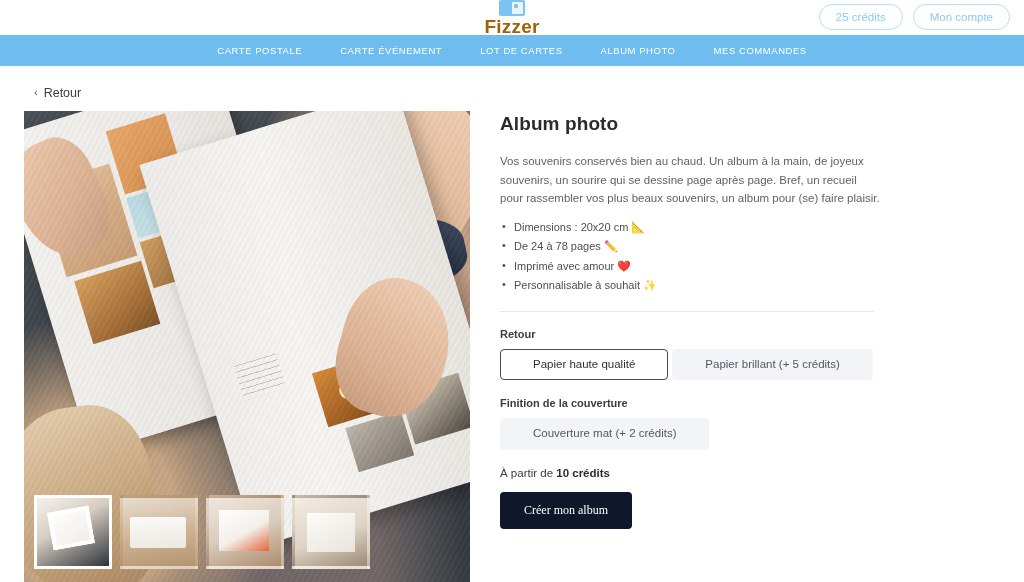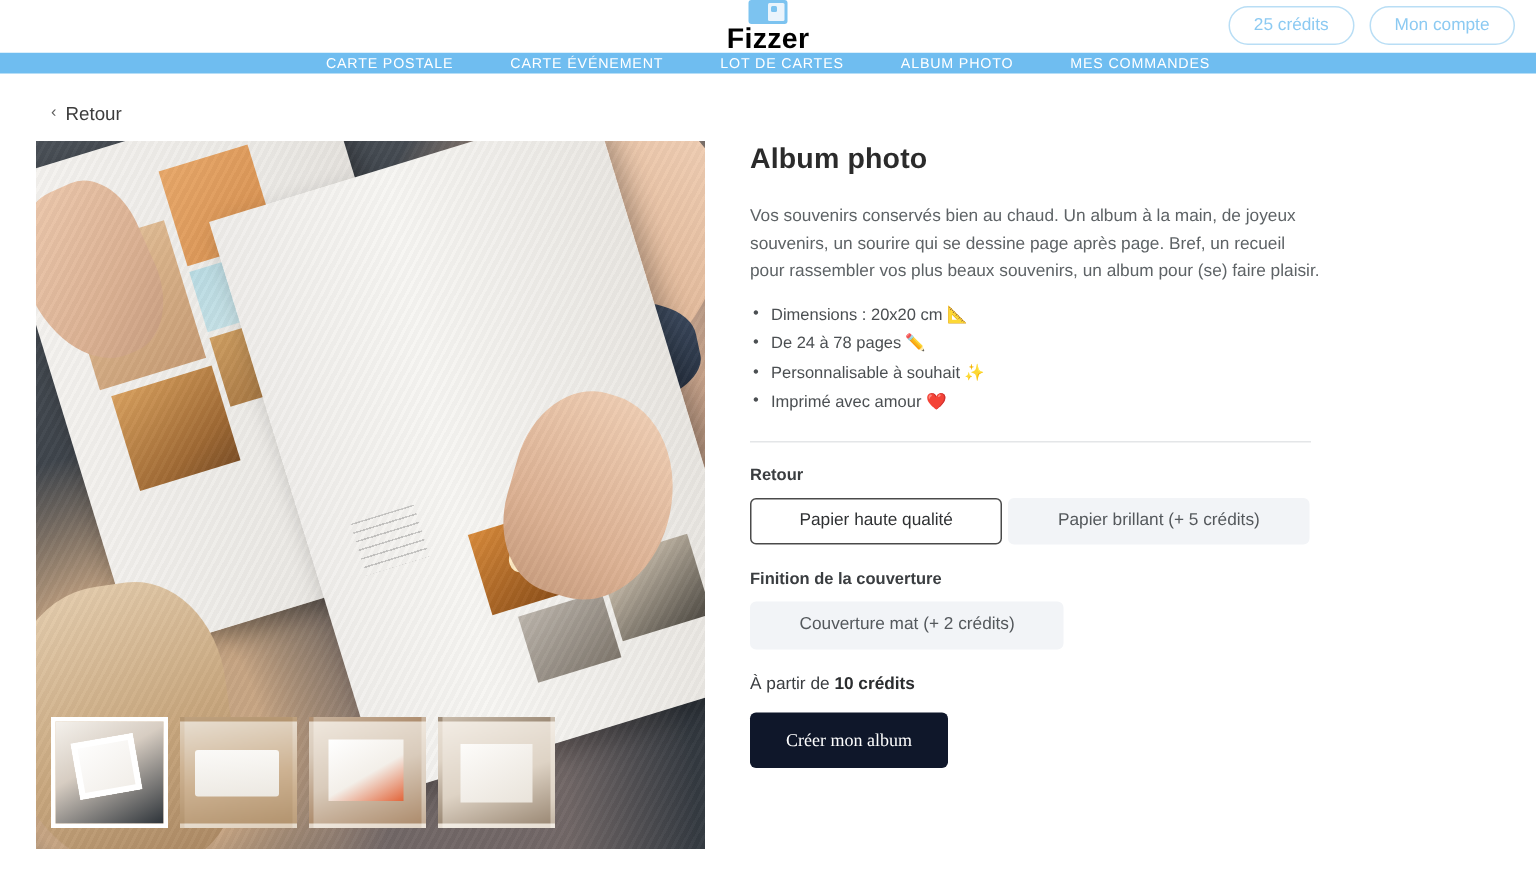--- a/index.html
+++ b/index.html
@@ -47,21 +47,21 @@
     content: "";
     position: absolute;
     left: 15px; top: 4px;
     width: 4px; height: 4px;
     background: #7cc3f0;
     border-radius: 1px;
   }
   .brand-name {
     font-size: 19px;
     font-weight: 700;
-    color: #000000;
+    color: #a16207;
     letter-spacing: .2px;
   }
   .header-actions {
     position: absolute;
     right: 14px; top: 4px;
     display: flex;
     gap: 10px;
   }
   .hdr-btn {
     min-width: 80px;
@@ -71,21 +71,21 @@
     background: #ffffff;
     color: #8ccaf2;
     font-size: 11.5px;
     font-family: "Liberation Sans", sans-serif;
     cursor: pointer;
     white-space: nowrap;
   }
 
   
   .navbar {
-    height: 14px;
+    height: 31px;
     background: #6fbdf0;
     display: flex;
     align-items: center;
     justify-content: center;
     gap: 38px;
   }
   .nav-item {
     color: #ffffff;
     font-size: 9.5px;
     letter-spacing: .55px;
@@ -431,22 +431,22 @@
     </div>
   </div>
 
   <div class="details">
     <h1 class="product-title">Album photo</h1>
     <p class="product-desc">Vos souvenirs conservés bien au chaud. Un album à la main, de joyeux souvenirs, un sourire qui se dessine page après page. Bref, un recueil pour rassembler vos plus beaux souvenirs, un album pour (se) faire plaisir.</p>
 
     <ul class="feature-list">
       <li>Dimensions : 20x20 cm 📐</li>
       <li>De 24 à 78 pages ✏️</li>
+      <li> Imprimé avec amour ❤️</li>
       <li>Personnalisable à souhait ✨</li>
-      <li> Imprimé avec amour ❤️</li>
     </ul>
 
     <div class="divider"></div>
 
     <div class="opt-label">Retour</div>
     <div class="opt-row">
       <button class="opt selected">Papier haute qualité</button>
       <button class="opt unselected">Papier brillant (+ 5 crédits)</button>
     </div>
 

